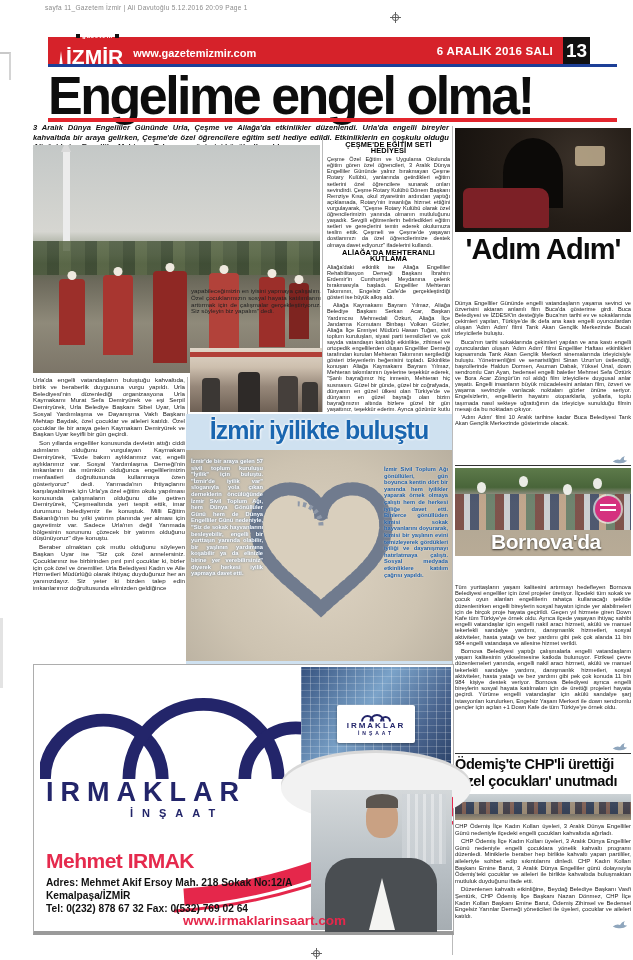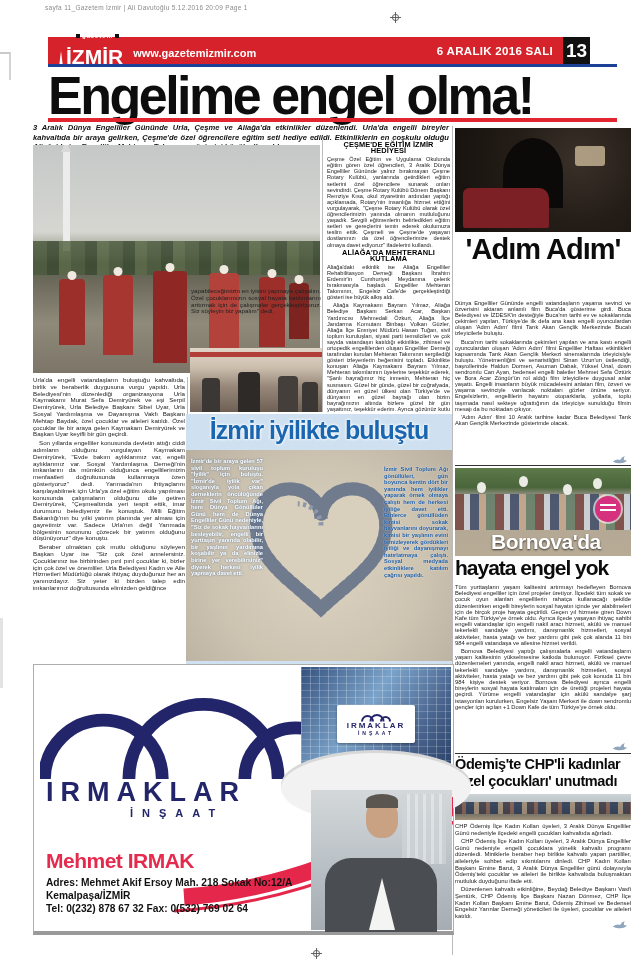--- a/index.html
+++ b/index.html
@@ -164,21 +164,21 @@
     <div class="fig" style="left:176px;bottom:16px;width:30px;height:84px;background:#b2423a;"></div>
     <div class="fig" style="left:226px;bottom:26px;width:26px;height:70px;background:#9c2f2a;"></div>
     <div class="fig" style="left:256px;bottom:34px;width:20px;height:56px;background:#7e2420;"></div>
   </div>
 
   <div class="abs vrule" style="left:322px;top:140px;height:272px;"></div>
   <div class="abs vrule" style="left:452px;top:126px;height:829px;"></div>
   <div class="abs vrule" style="left:187px;top:377px;height:283px;"></div>
 
   <div class="abs bodycol midcol" style="left:327px;top:140px;width:123px;height:272px;">
-    <div class="sechead">ÇEŞME'DE EĞİTİM İZMİR HEDİYESİ</div>
+    <div class="sechead">ÇEŞME'DE EĞİTİM SETİ HEDİYESİ</div>
     <p class="noind">Çeşme Özel Eğitim ve Uygulama Okulunda eğitim gören özel öğrencileri, 3 Aralık Dünya Engelliler Gününde yalnız bırakmayan Çeşme Rotary Kulübü, yanlarında getirdikleri eğitim setlerini özel öğrencilere sunarak onları sevindirdi. Çeşme Rotary Kulübü Dönem Başkanı Remziye Kısa, okul ziyaretinin ardından yaptığı açıklamada, Rotary'nin insanlığa hizmet ettiğini vurgulayarak, "Çeşme Rotary Kulübü olarak özel öğrencilerimizin yanında olmanın mutluluğunu yaşadık. Sevgili eğitmenlerin belirledikleri eğitim setleri ve gereçlerini temin ederek okulumuza teslim ettik. Çeşmeli ve Çeşme'de yaşayan dostlarımızı da özel öğrencilerimize destek olmaya davet ediyoruz" ifadelerini kullandı.</p>
     <div class="sechead">ALİAĞA'DA MEHTERANLI KUTLAMA</div>
     <p class="noind">Aliağa'daki etkinlik ise Aliağa Engelliler Rehabilitasyon Derneği Başkanı İbrahim Erdemir'in Cumhuriyet Meydanına çelenk bırakmasıyla başladı. Engelliler Mehteran Takımının, Engelsiz Cafe'de gerçekleştirdiği gösteri ise büyük alkış aldı.</p>
     <p>Aliağa Kaymakamı Bayram Yılmaz, Aliağa Belediye Başkanı Serkan Acar, Başkan Yardımcısı Mehmedali Özkurt, Aliağa İlçe Jandarma Komutanı Binbaşı Volkan Güzler, Aliağa İlçe Emniyet Müdürü Hasan Tuğan, sivil toplum kuruluşları, siyasi parti temsilcileri ve çok sayıda vatandaşın katıldığı etkinlikte, zihinsel ve ortopedik engellilerden oluşan Engelliler Derneği tarafından kurulan Mehteran Takımının sergilediği gösteri izleyenlerin beğenisini topladı. Etkinlikte konuşan Aliağa Kaymakamı Bayram Yılmaz, Mehteran takımlarının üyelerine teşekkür ederek, "Şanlı bayrağımız hiç inmesin, Mehteran hiç susmasın. Güzel bir günde, güzel bir coğrafyada, dünyanın en güzel ülkesi olan Türkiye'de ve dünyanın en güzel bayrağı olan bizim bayrağımızın altında bizlere güzel bir gün yaşattınız, teşekkür ederim. Ayrıca gözünüz kutlu olsun. Sizler bu ülkenin evlatlarısınız, sizler bu ülkede 70 milyona emanetsiniz. Devletimiz de imkanlar ölçüsünde tüm kurum ve kuruluşları ile sizlerin yanınızda" dedi.</p>
   </div>
 
   <div class="abs bodycol" style="left:33px;top:377px;width:152px;height:282px;font-size:6.2px;line-height:6.8px;">
     <p class="noind">Urla'da engelli vatandaşların buluştuğu kahvaltıda, birlik ve beraberlik duygusuna vurgu yapıldı. Urla Belediyesi'nin düzenlediği organizasyona Urla Kaymakamı Murat Sefa Demiryürek ve eşi Serpil Demiryürek, Urla Belediye Başkanı Sibel Uyar, Urla Sosyal Yardımlaşma ve Dayanışma Vakfı Başkanı Mehtap Baydak, özel çocuklar ve aileleri katıldı. Özel çocuklar ile bir araya gelen Kaymakam Demiryürek ve Başkan Uyar keyifli bir gün geçirdi.</p>
     <p>Son yıllarda engelliler konusunda devletin attığı ciddi adımların olduğunu vurgulayan Kaymakam Demiryürek, "Evde bakım aylıklarımız var, engelli aylıklarımız var. Sosyal Yardımlaşma Derneği'nin imkanlarını da mümkün olduğunca engellilerimizin menfaatleri doğrultusunda kullanmaya özen gösteriyoruz" dedi. Yarımada'nın ihtiyaçlarını karşılayabilmek için Urla'ya özel eğitim okulu yapılması konusunda çalışmaların olduğunu dile getiren Demiryürek, "Çeşmealtında yeri tespit ettik, imar durumunu belediyemiz ile konuştuk. Milli Eğitim Bakanlığı'nın bu yılki yatırım planında yer alması için gayretimiz var. Sadece Urla'nın değil Yarımada bölgesinin sorununu çözecek bir yatırım olduğunu düşünüyoruz" diye konuştu.</p>
     <p>Beraber olmaktan çok mutlu olduğunu söyleyen Başkan Uyar ise "Siz çok özel annelersiniz. Çocuklarınız ise birbirinden pırıl pırıl çocuklar ki, bizler için çok özel ve önemliler. Urla Belediyesi Kadın ve Aile Hizmetleri Müdürlüğü olarak ihtiyaç duyduğunuz her an yanınızdayız. Siz yeter ki bizden talep edin imkanlarımız doğrultusunda elimizden geldiğince</p>
@@ -228,32 +228,31 @@
 
   <div class="abs photo crowdphoto">
     <div class="crowdband"></div>
     <div class="balloon" style="left:22px;top:14px;"></div>
     <div class="balloon" style="left:64px;top:8px;"></div>
     <div class="balloon" style="left:108px;top:16px;"></div>
     <div class="balloon" style="left:138px;top:10px;"></div>
     <div class="badge"></div>
     <div class="bornova-overlay">Bornova'da</div>
   </div>
-  <div class="abs bornova-h">hayata engel yok</div>
   <div class="abs bodycol" style="left:455px;top:584px;width:176px;height:166px;font-size:5.8px;line-height:6.2px;">
     <p class="noind">Tüm yurttaşların yaşam kalitesini artırmayı hedefleyen Bornova Belediyesi engelliler için özel projeler üretiyor. İlçedeki tüm sokak ve çocuk oyun alanları engellilerin rahatça kullanacağı şekilde düzenlenirken engelli bireylerin sosyal hayatın içinde yer alabilmeleri için de birçok proje hayata geçirildi. Geçen yıl hizmete giren Down Kafe tüm Türkiye'ye örnek oldu. Ayrıca ilçede yaşayan ihtiyaç sahibi engelli vatandaşlar için engelli nakil aracı hizmeti, akülü ve manuel tekerlekli sandalye yardımı, danışmanlık hizmetleri, sosyal aktiviteler, hasta yatağı ve bez yardımı gibi pek çok alanda 11 bin 984 engelli vatandaşa ve ailesine hizmet verildi.</p>
     <p>Bornova Belediyesi yaptığı çalışmalarla engelli vatandaşların yaşam kalitesinin yükselmesine katkıda bulunuyor. Fiziksel çevre düzenlemeleri yanında, engelli nakil aracı hizmeti, akülü ve manuel tekerlekli sandalye yardımı, danışmanlık hizmetleri, sosyal aktiviteler, hasta yatağı ve bez yardımı gibi pek çok konuda 11 bin 984 kişiye destek veriyor. Bornova Belediyesi ayrıca engelli bireylerin sosyal hayata katılmaları için de ürettiği projeleri hayata geçirdi. Yürüme engelli vatandaşlar için akülü sandalye şarj istasyonları kurulurken, Engelsiz Yaşam Merkezi ile down sendromlu gençler için açılan +1 Down Kafe de tüm Türkiye'ye örnek oldu.</p>
   </div>
   <svg class="abs" style="left:612px;top:742px;width:16px;height:10px;" viewBox="0 0 20 12">
       <path d="M1 8 Q6 4 10 6 Q12 2 16 1 Q14 4 15 6 L19 7 Q14 11 8 10 Q4 10 1 8Z" fill="#8fa6bd"></path>
     </svg>
   <div class="abs hrule" style="left:455px;top:753px;width:176px;"></div>
 
   <div class="abs odemis-h">
-    <div>Ödemiş'te CHP'li kadınlar</div>
+    <div>Ödemiş'te CHP'li ürettiği</div>
     <div>'özel çocukları' unutmadı</div>
   </div>
   <div class="abs photo odemisphoto">
     <div class="odemis-crowd"></div>
   </div>
   <div class="abs bodycol" style="left:455px;top:823px;width:176px;height:106px;font-size:5.9px;line-height:6.6px;">
     <p class="noind">CHP Ödemiş İlçe Kadın Kolları üyeleri, 3 Aralık Dünya Engelliler Günü nedeniyle ilçedeki engelli çocukları kahvaltıda ağırladı.</p>
     <p>CHP Ödemiş İlçe Kadın Kolları üyeleri, 3 Aralık Dünya Engelliler Günü nedeniyle engelli çocuklara yönelik kahvaltı programı düzenledi. Miniklerle beraber hep birlikte kahvaltı yapan partililer, aileleriyle sohbet edip sıkıntılarını dinledi. CHP Kadın Kolları Başkanı Emine Barut, 3 Aralık Dünya Engelliler günü dolayısıyla Ödemiş'teki çocuklar ve aileleri ile birlikte kahvaltıda buluşmaktan mutluluk duyduğunu ifade etti.</p>
     <p>Düzenlenen kahvaltı etkinliğine, Beydağ Belediye Başkanı Vasfi Şentürk, CHP Ödemiş İlçe Başkanı Nazan Dönmez, CHP İlçe Kadın Kolları Başkanı Emine Barut, Ödemiş Zihinsel ve Bedensel Engelsiz Yarınlar Derneği yöneticileri ile üyeleri, çocuklar ve aileleri katıldı.</p>
   </div>
@@ -292,15 +291,16 @@
       <div class="shirt"></div>
       <div class="head"></div>
       <div class="hair"></div>
     </div>
     <div class="ad-name">Mehmet IRMAK</div>
     <div class="ad-addr">
       <div>Adres: Mehmet Akif Ersoy Mah. 218 Sokak No:12/A</div>
       <div>Kemalpaşa/İZMİR</div>
       <div>Tel: 0(232) 878 67 32 Fax: 0(532) 769 02 64</div>
     </div>
+    <div class="ad-site">www.irmaklarinsaart.com</div>
   </div>
 
 </div>
 
 </body></html>

